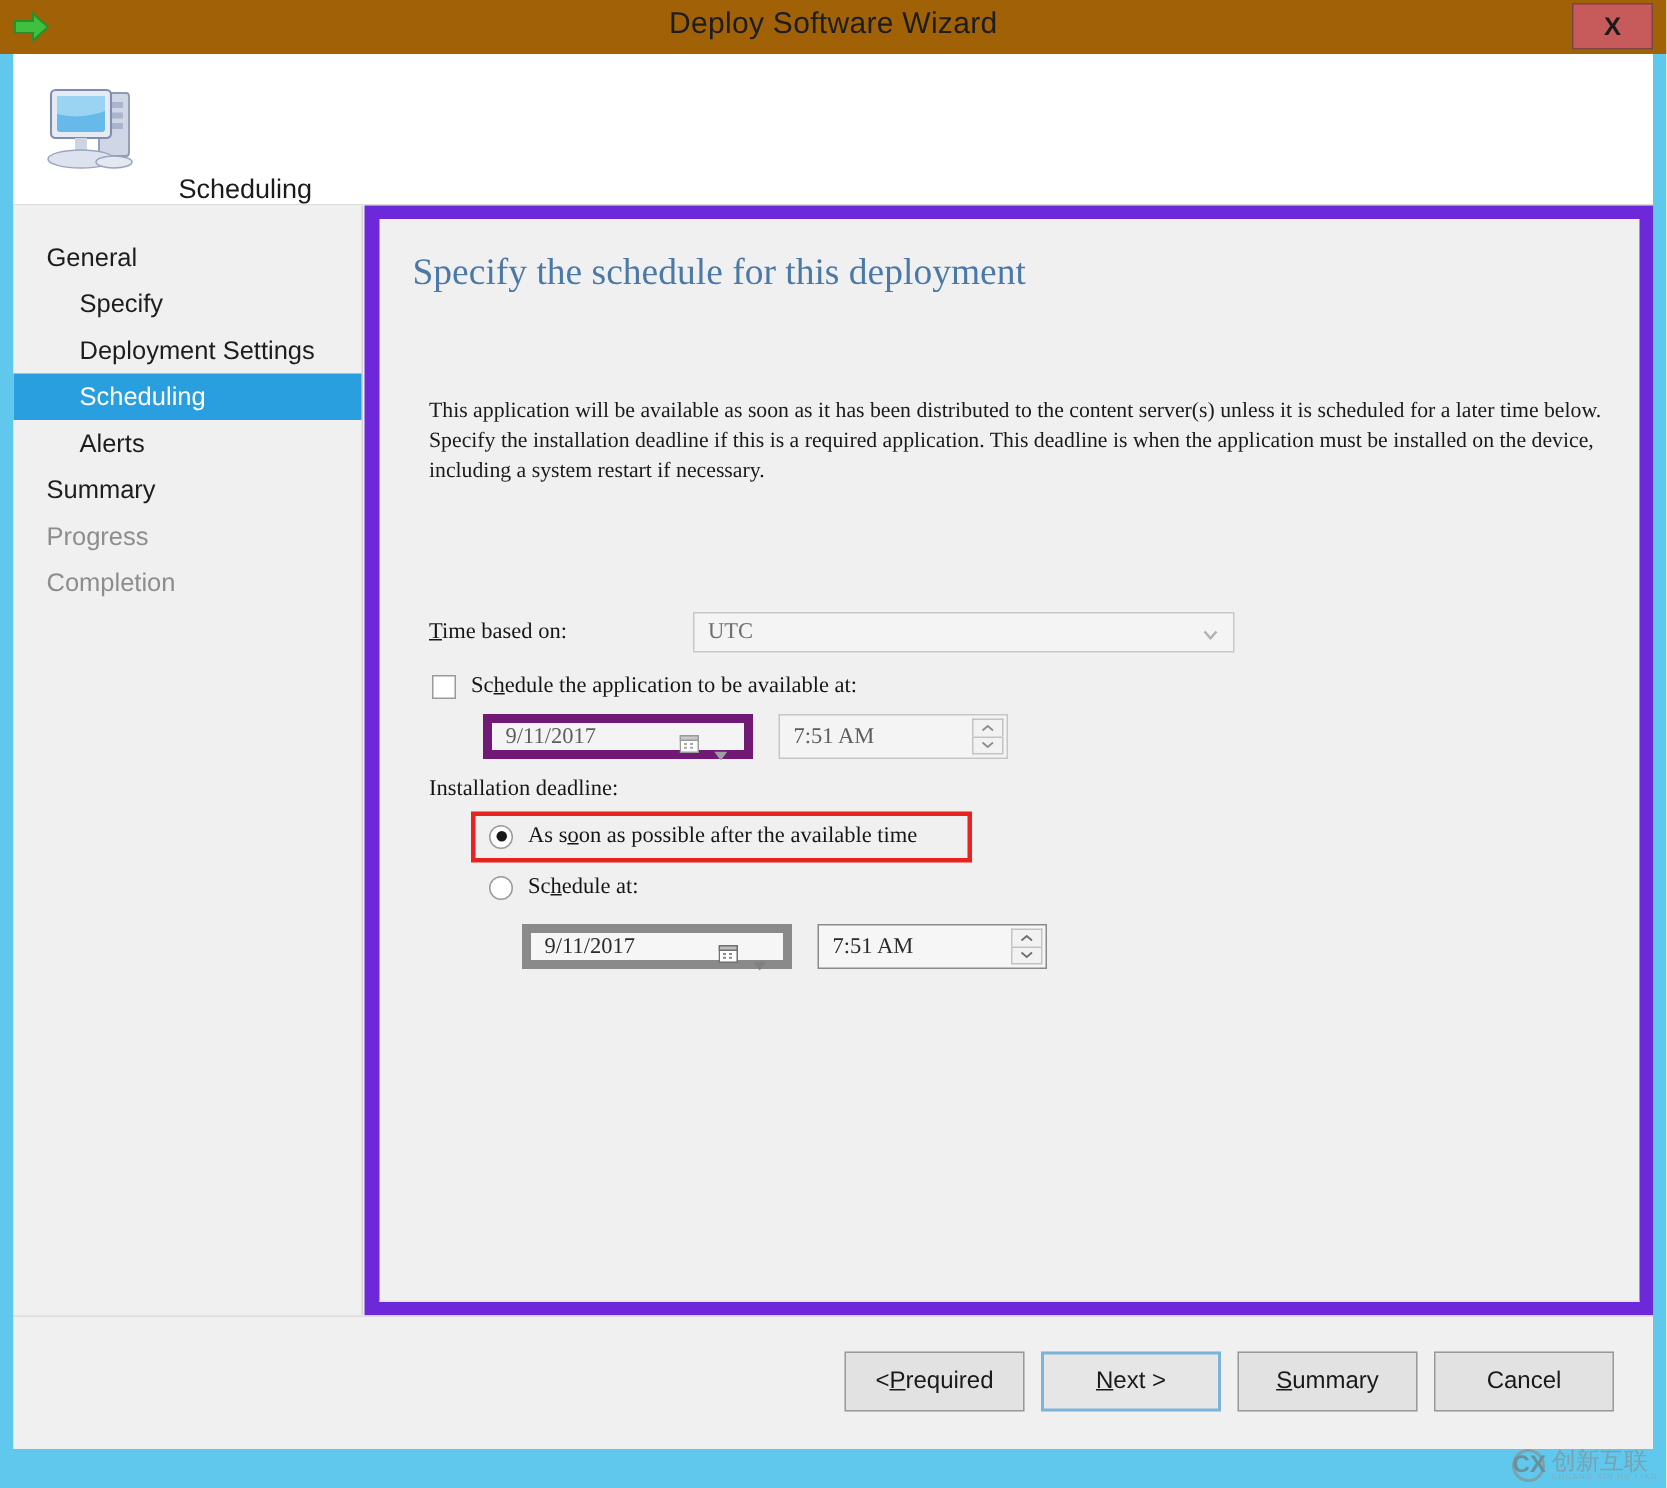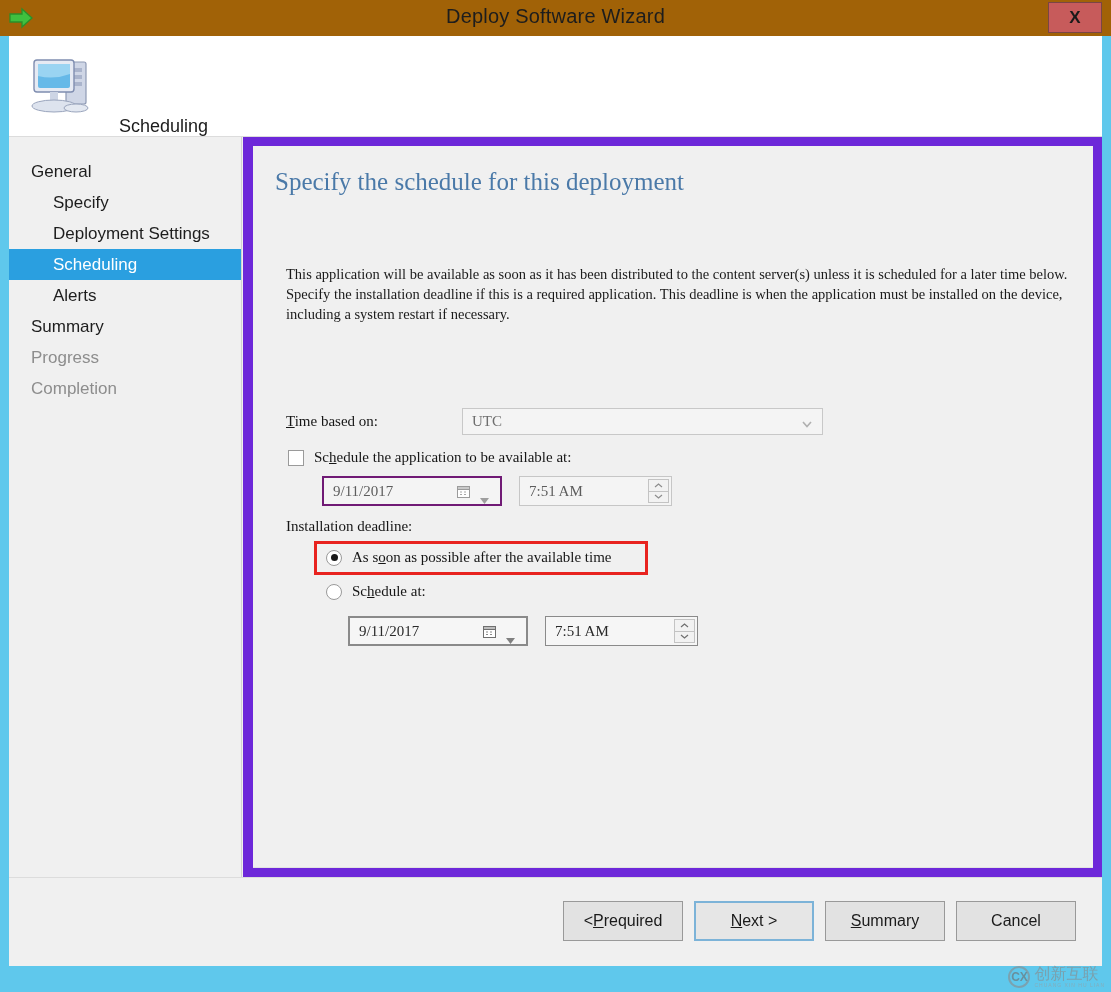--- a/index.html
+++ b/index.html
@@ -198,21 +198,21 @@
     margin-right: 10px;
     cursor: pointer;
   }
 
   .row-dates1 { position: absolute; left: 36px; top: 68px; display: flex; }
   .row-dates2 { position: absolute; left: 62px; top: 208px; display: flex; }
 
   .datefield {
     width: 180px; height: 30px;
     background: #f4f4f4;
-    border: 2px solid #701a75;
+    border: 6px solid #701a75;
     box-sizing: border-box;
     position: relative;
     display: flex; align-items: center;
     cursor: text;
   }
   .datefield.enabled { border-color: #8a8a8a; background: #f6f6f6; }
   .datefield .val {
     padding-left: 9px;
     font-size: 15px;
     color: #5d5d5d;
@@ -328,21 +328,21 @@
     position: absolute;
     right: 6px; bottom: 4px;
     display: flex; align-items: center;
     opacity: 0.62;
   }
   .wm-mark {
     width: 22px; height: 22px;
     border: 2px solid #8c8c8c;
     border-radius: 50%;
     color: #6e6e6e;
-    font-size: 12px;
+    font-size: 16px;
     font-weight: bold;
     display: flex; align-items: center; justify-content: center;
     box-sizing: border-box;
     margin-right: 4px;
     font-family: "Liberation Sans", sans-serif;
   }
   .wm-cn {
     font-size: 16px;
     color: #8a8a8a;
     font-family: "DejaVu Sans", sans-serif;

